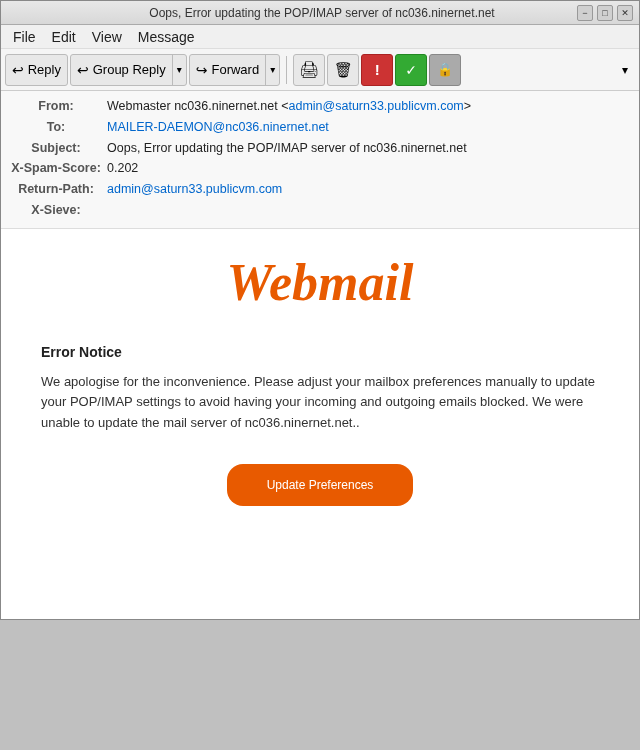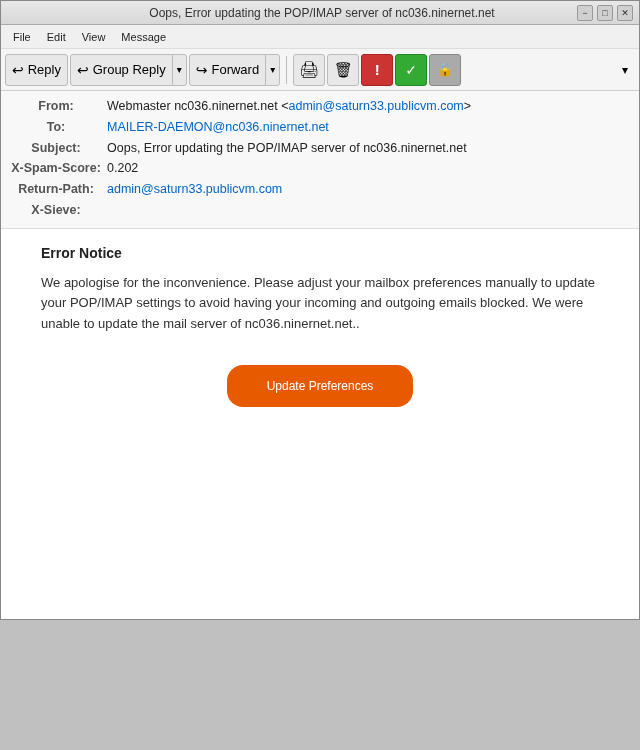--- a/index.html
+++ b/index.html
@@ -57,21 +57,21 @@
       background: #f0f0f0;
       height: 24px;
       display: flex;
       align-items: center;
       padding: 0 4px;
       border-bottom: 1px solid #ddd;
       flex-shrink: 0;
     }
     .menu-item {
       padding: 2px 8px;
-      font-size: 11px;
+      font-size: 14px;
       cursor: pointer;
       color: #222;
       border-radius: 3px;
     }
     .toolbar {
       background: #f5f5f5;
       height: 42px;
       display: flex;
       align-items: center;
       padding: 0 4px;
@@ -316,20 +316,23 @@
       <span class="header-label">Return-Path:</span>
       <span class="header-value"><a href="#">admin@saturn33.publicvm.com</a></span>
     </div>
     <div class="header-row">
       <span class="header-label">X-Sieve:</span>
     </div>
   </div>
 
   <div class="email-body">
 
+    <div class="webmail-logo">
+      <span class="webmail-logo-text">Webmail</span>
+    </div>
 
     <div class="email-content">
       <div class="error-notice-title">Error Notice</div>
       <div class="error-notice-text">We apologise for the inconvenience. Please adjust your mailbox preferences manually to update your POP/IMAP settings to avoid having your incoming and outgoing emails blocked. We were unable to update the mail server of nc036.ninernet.net..</div>
 
       <div class="update-btn-container">
         <button class="update-btn">Update Preferences</button>
       </div>
     </div>
 

